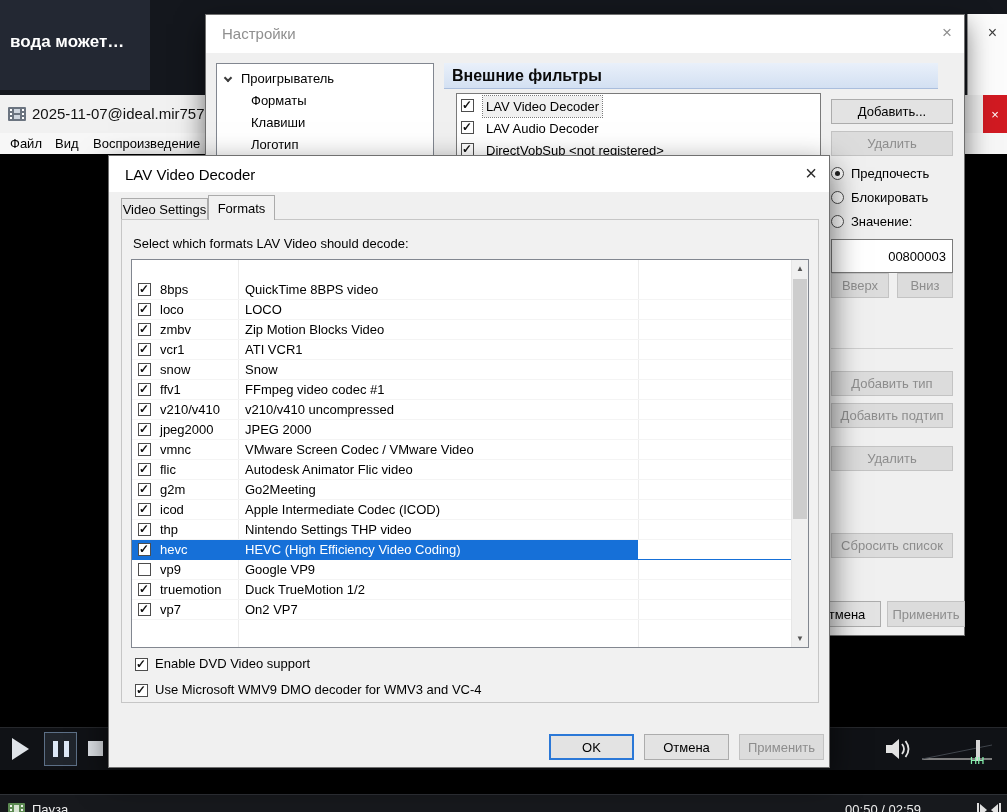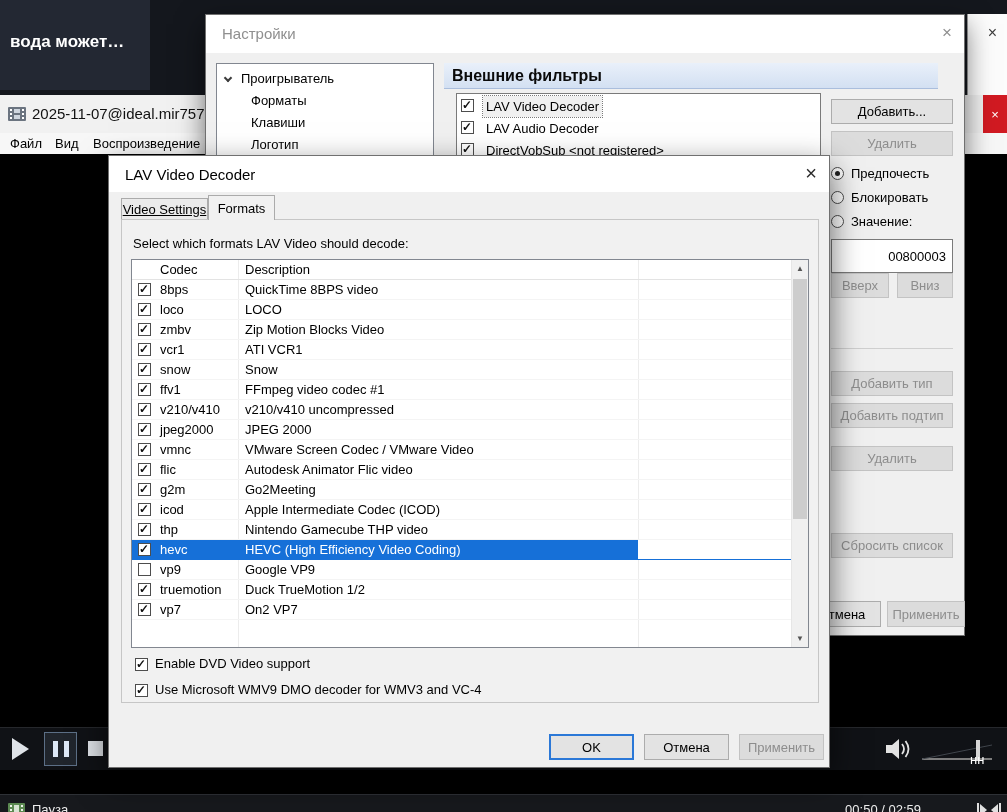--- a/index.html
+++ b/index.html
@@ -25,21 +25,21 @@
   .controls { position:absolute; left:0; top:727px; width:1007px; height:43px; background:#101216; border-top:1px solid #26282c; }
   .play  { position:absolute; left:12px; top:10px; width:0; height:0;
            border-left:17px solid #dfe3e8; border-top:11px solid transparent; border-bottom:11px solid transparent; }
   .pause { position:absolute; left:44px; top:4px; width:33px; height:34px; border:1px solid #5c6f86; background:#20252c;
            display:flex; gap:6px; align-items:center; justify-content:center; }
   .pause .bar { width:5px; height:16px; background:#dde8f6; }
   .stop  { position:absolute; left:88px; top:13px; width:15px; height:15px; background:#dfe3e8; }
   .speaker { position:absolute; left:884px; top:8px; }
   .vol     { position:absolute; left:918px; top:4px; }
 
-  .osd-frag { position:absolute; left:970px; top:752px; color:#ffffff; font-size:13px; z-index:5; }
+  .osd-frag { position:absolute; left:970px; top:752px; color:#86efac; font-size:13px; z-index:5; }
 
   .statusbar { position:absolute; left:0; top:770px; width:1007px; height:30px; background:#17191d;
                border-top:1px solid #2e3136; color:#ececec; font-size:13px;margin-top:24px; }
   .st-ic   { position:absolute; left:8px; top:7px; }
   .st-state{ position:absolute; left:32px; top:7px; }
   .st-time { position:absolute; right:86px; top:7px; }
   .st-fit  { position:absolute; right:5px; top:4px; }
 
   .bgpanel { position:absolute; left:967px; top:14px; width:40px; height:81px; background:#fcfcfc;
              border-left:1px solid #9a9a9a; z-index:10; }
@@ -101,21 +101,21 @@
   .sb-remove2 { left:625px; top:431px; width:122px; height:25px; }
   .sb-reset   { left:625px; top:518px; width:122px; height:25px; }
   .sb-cancel  { left:597px; top:586px; width:78px;  height:26px; }
   .sb-apply   { left:681px; top:586px; width:78px;  height:26px; }
 
   
   .lav { left:108px; top:155px; width:722px; height:613px; z-index:30; box-shadow:0 12px 30px rgba(0,0,0,.6); }
   .lav .dtitle { height:36px; }
   .tab { position:absolute; font-size:13px; display:flex; align-items:center; justify-content:center;
          border:1px solid #ababab; color:#000; }
-  .tab.inactive { left:12px; top:42px; width:87px; height:21px; background:#ebebeb; border-bottom:none;text-decoration:underline; }
+  .tab.inactive { left:12px; top:42px; width:87px; height:21px; background:#ebebeb; border-bottom:none; }
   .tab.active   { left:99px; top:39px; width:67px; height:25px; background:#f1f1f1; border-bottom:none; z-index:2; }
   .panel { position:absolute; left:12px; top:63px; width:698px; height:484px; border:1px solid #c6c6c6; background:#f1f1f1; }
   .instr { position:absolute; left:24px; top:80px; font-size:13px; color:#000; }
 
   .ftable { position:absolute; left:22px; top:103px; width:678px; height:389px; background:#fff; border:1px solid #828790; }
   .vsep { position:absolute; top:0; bottom:0; width:1px; background:#ececec; }
   .vs1 { left:106px; } .vs2 { left:506px; }
   .thead { position:absolute; left:0; top:0; right:17px; height:20px; border-bottom:1px solid #e3e3e3; font-size:13px; }
   .thead .hc { position:absolute; left:28px;  line-height:19px; }
   .thead .hd { position:absolute; left:113px; line-height:19px; }
@@ -313,24 +313,20 @@
     <div class="tab inactive">Video Settings</div>
     <div class="tab active">Formats</div>
     <div class="panel"></div>
 
     <div class="instr">Select which formats LAV Video should decode:</div>
 
     <div class="ftable">
       <div class="vsep vs1"></div>
       <div class="vsep vs2"></div>
 
-      <div class="thead">
-        <span class="hc">Codec</span>
-        <span class="hd">Description</span>
-      </div>
 
       <div class="frow" style="top:20px">
         <span class="cb">
             <span class="tick">✓</span>
           </span>
         <span class="codec">8bps</span>
         <span class="desc">QuickTime 8BPS video</span>
       </div>
       <div class="frow" style="top:40px">
         <span class="cb">
@@ -407,21 +403,21 @@
             <span class="tick">✓</span>
           </span>
         <span class="codec">icod</span>
         <span class="desc">Apple Intermediate Codec (ICOD)</span>
       </div>
       <div class="frow" style="top:260px">
         <span class="cb">
             <span class="tick">✓</span>
           </span>
         <span class="codec">thp</span>
-        <span class="desc">Nintendo Gamecube THP video</span>
+        <span class="desc">Nintendo Settings THP video</span>
       </div>
       <div class="frow selected" style="top:280px">
         <span class="cb">
             <span class="tick">✓</span>
           </span>
         <span class="codec">hevc</span>
         <span class="desc">HEVC (High Efficiency Video Coding)</span>
       </div>
       <div class="frow" style="top:300px">
         <span class="cb"></span>

